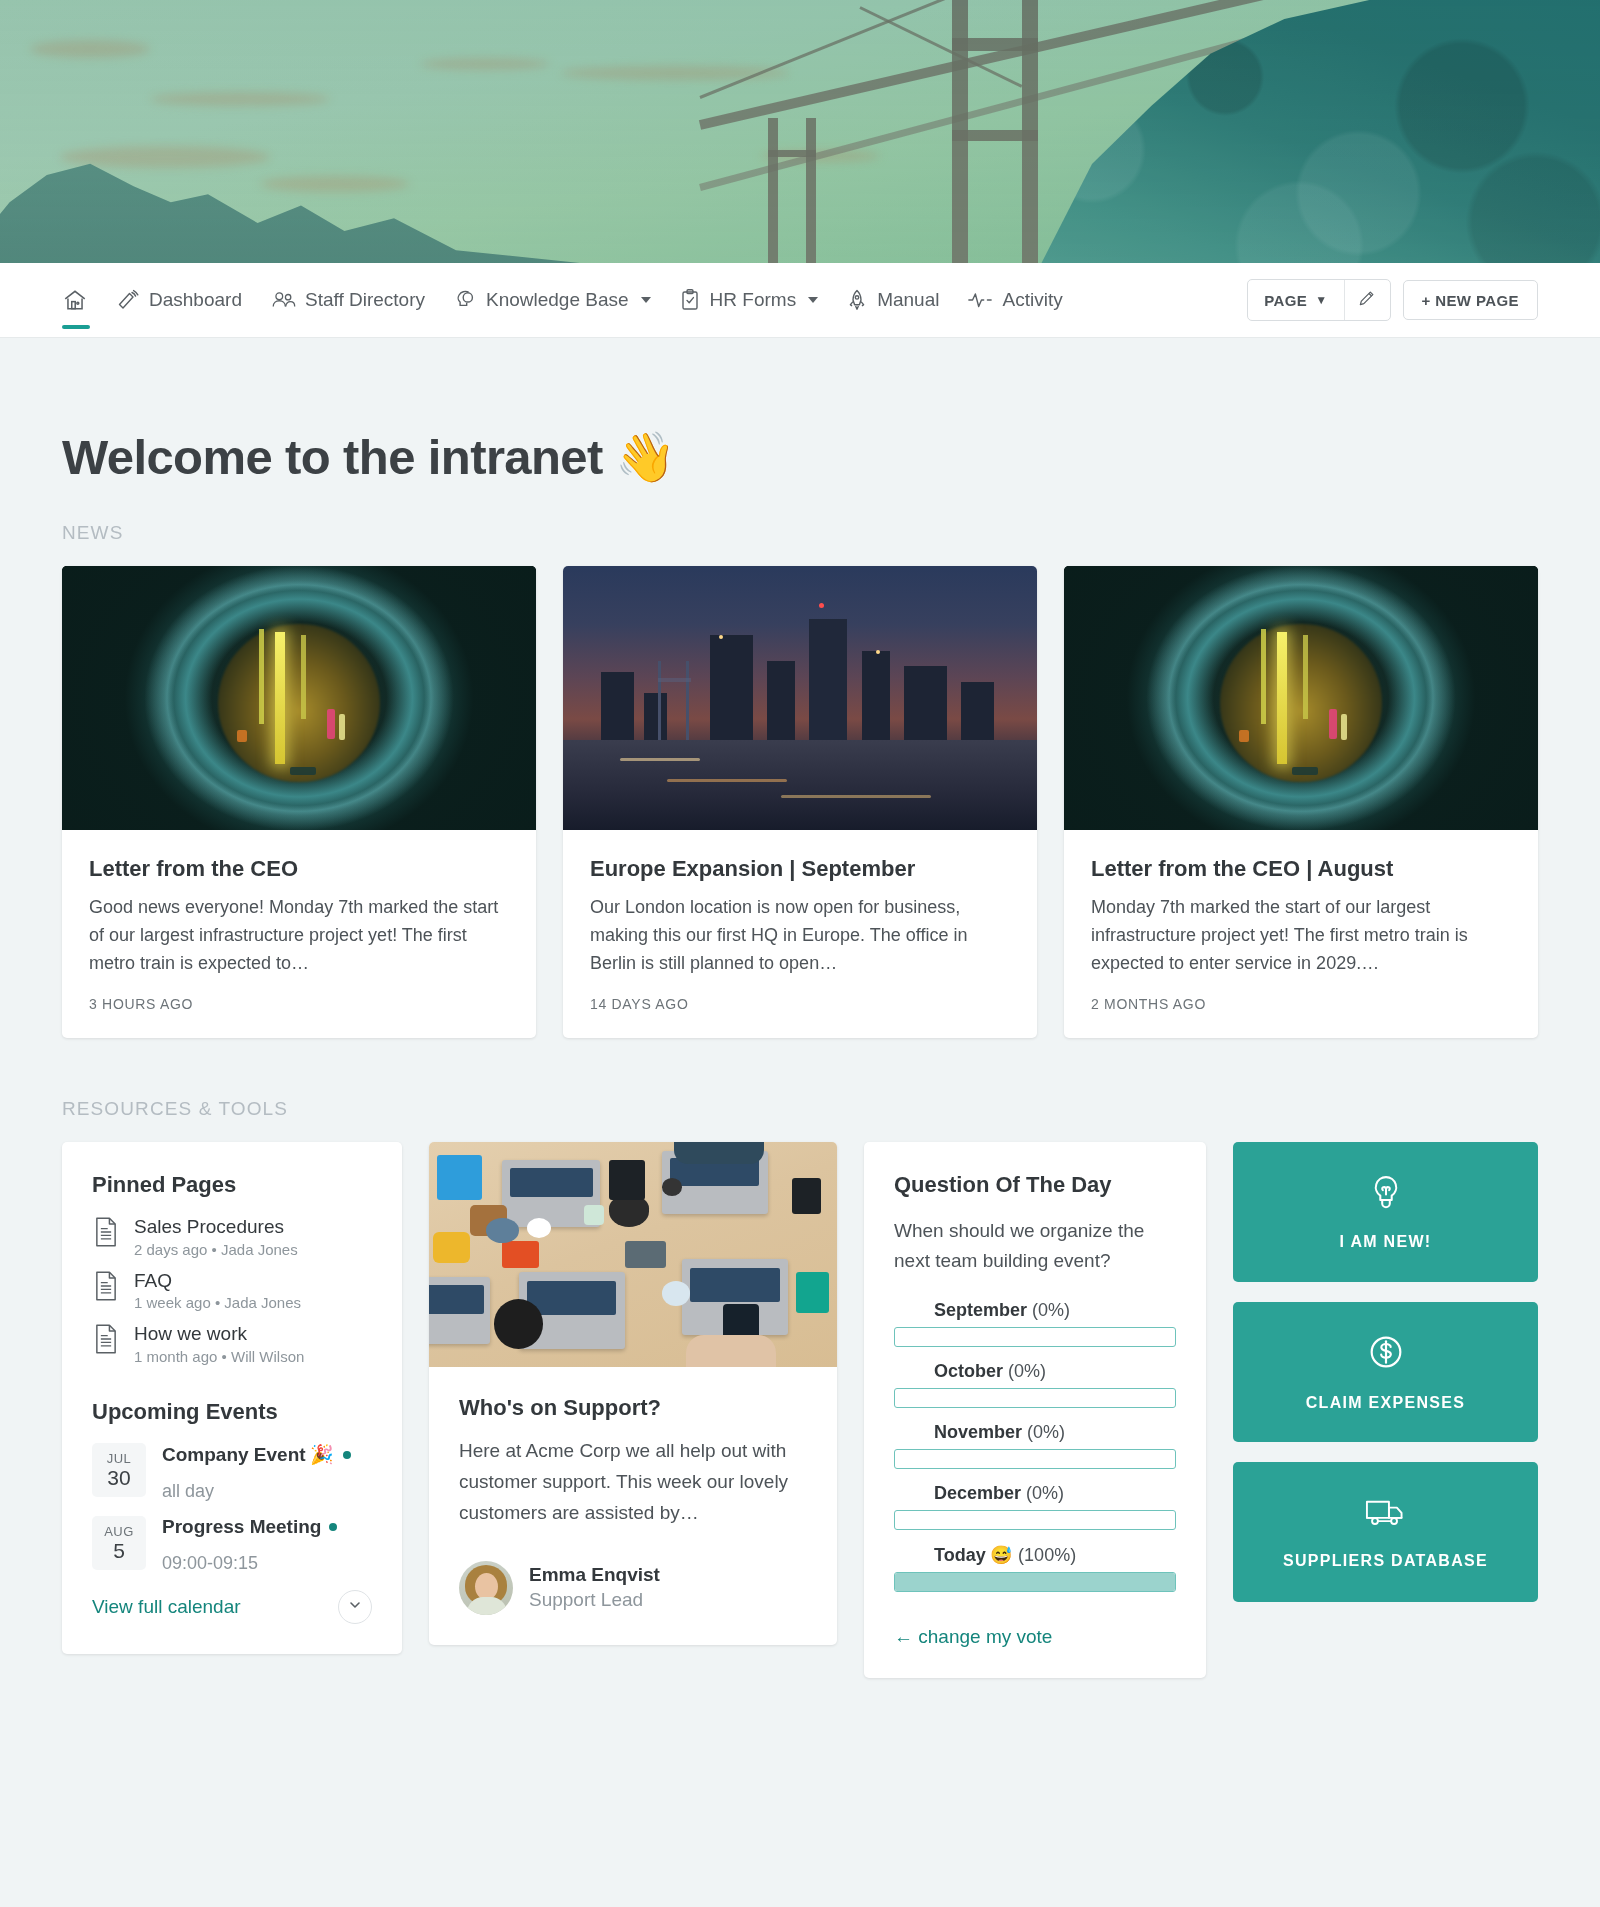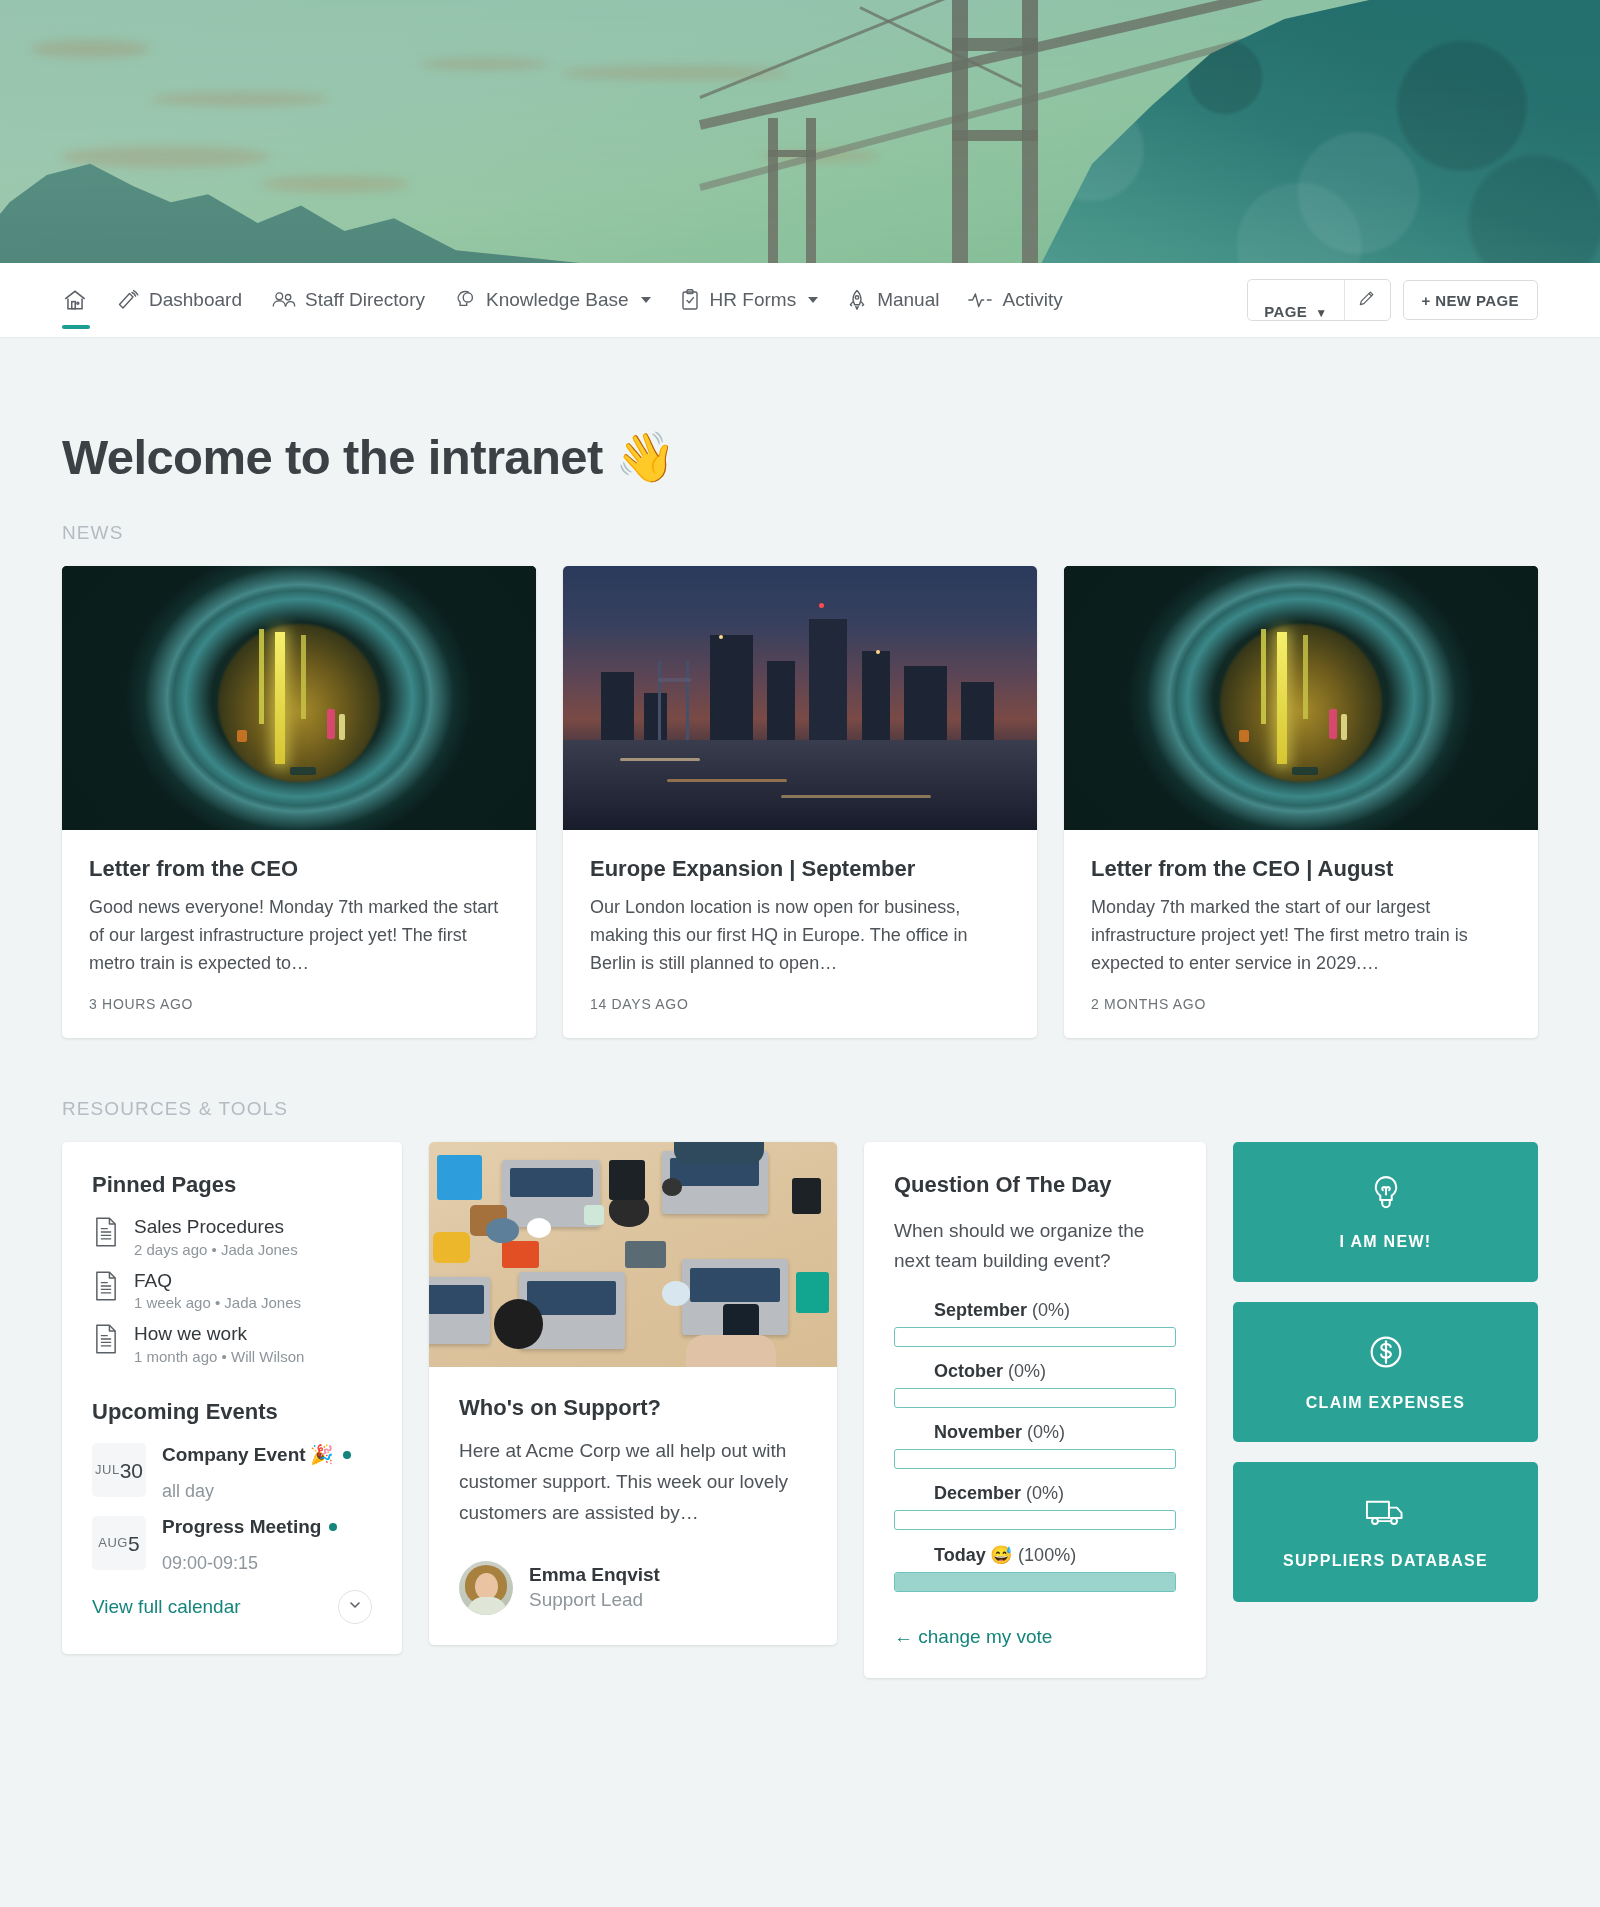--- a/index.html
+++ b/index.html
@@ -94,21 +94,21 @@
   .nav-item.active:after {
     content:""; position:absolute; left:0; right:12px; bottom:8px;
     height:4px; background:#1a9e94; border-radius:2px;
   }
   .nav-item svg { display:block; flex:none; }
   .caret { width:0;height:0;border-left:5px solid transparent;border-right:5px solid transparent;border-top:6px solid #5a6065; margin-left:3px; }
 
   .nav-right { margin-left:auto; display:flex; align-items:center; gap:12px; }
   .btn-group { display:flex; border:1px solid #d9dde0; border-radius:5px; overflow:hidden; background:#fff; }
   .btn-page {
-    padding: 0 16px; height:40px; display:flex; align-items:flex-end; gap:8px;
+    padding: 0 16px; height:40px; display:flex; align-items:center; gap:8px;
     font-size:15px; font-weight:bold; letter-spacing:.4px; color:#4d5358; cursor:pointer;
   }
   .btn-pencil {
     width:46px; height:40px; display:flex; align-items:center; justify-content:center;
     border-left:1px solid #e3e6e8; cursor:pointer;
   }
   .btn-new {
     border:1px solid #d9dde0; border-radius:5px; background:#fff;
     height:40px; padding:0 18px; display:flex; align-items:center;
     font-size:15px; font-weight:bold; letter-spacing:.4px; color:#4d5358; cursor:pointer;
@@ -193,21 +193,21 @@
 
   .card-h { font-size:22px; font-weight:bold; color:#33383c; margin-bottom:18px; }
 
   .pin-item { display:flex; gap:14px; align-items:flex-start; margin-bottom:12px; cursor:pointer; }
   .pin-name { font-size:19px; color:#33383c; line-height:1.15; }
   .pin-sub { font-size:15px; color:#8e969c; margin-top:3px; }
 
   .evt { display:flex; gap:16px; align-items:flex-start; margin-bottom:14px; cursor:pointer; }
   .evt-date {
     width:54px; height:54px; background:#f4f6f7; border-radius:5px; flex:none;
-    display:flex; flex-direction:row; align-items:center; justify-content:center;
+    display:flex; flex-direction:column; align-items:center; justify-content:center;
   }
   .evt-mon { font-size:13px; color:#6d7479; letter-spacing:.5px; line-height:1.2; }
   .evt-day { font-size:21px; color:#3c4145; line-height:1.1; }
   .evt-title { font-size:19px; font-weight:bold; color:#33383c; display:flex; align-items:center; gap:8px; }
   .dot-teal { width:8px; height:8px; border-radius:50%; background:#14857c; display:inline-block; }
   .evt-time { font-size:18px; color:#8e969c; margin-top:15px; }
 
   .cal-row { display:flex; align-items:center; justify-content:space-between; margin-top:16px; }
   .cal-link { color:#14857c; font-size:19px; cursor:pointer; }
   .cal-btn {

